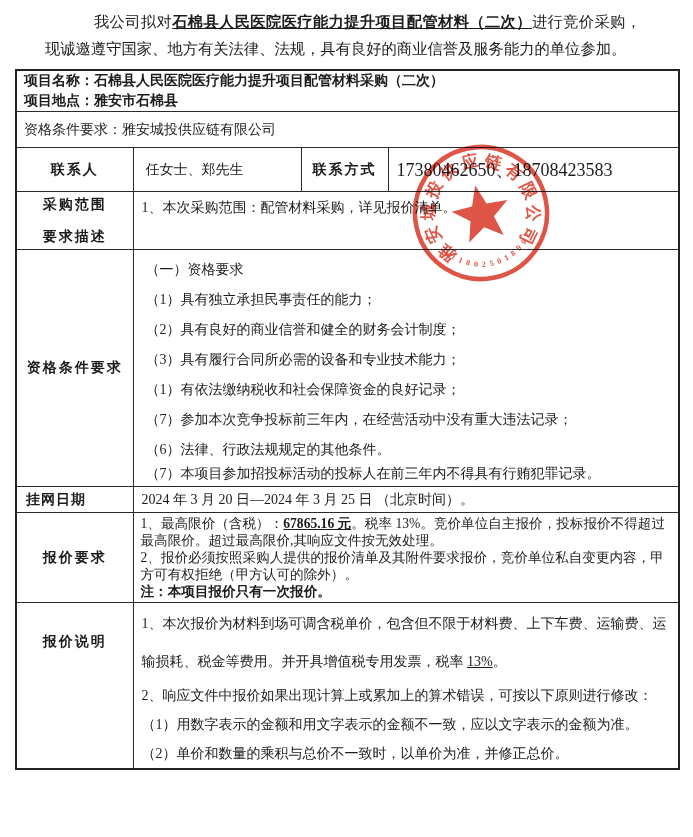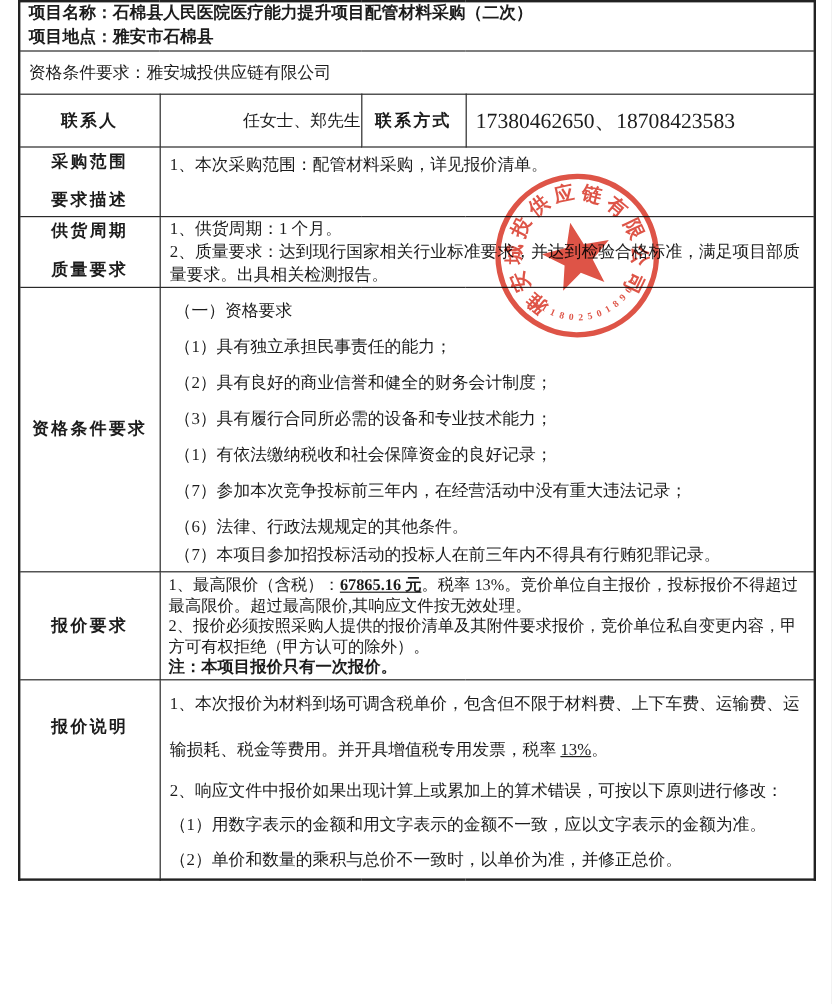--- a/index.html
+++ b/index.html
@@ -20,21 +20,21 @@
   }
   table.bid td{border:1px solid #2a2a2a;box-sizing:border-box;padding:0;vertical-align:middle;}
   .lbl{text-align:center;font-weight:bold;letter-spacing:2px;}
   .lbl2{line-height:20px;}
   .lbl2 div+div{margin-top:12px;}
   .r1 td{height:40px;}
   .r1 .line{line-height:20px;font-weight:bold;padding-left:7px;}
   .r2 td{height:36px;}
   .r2 .line{padding-left:7px;}
   .r3 td{height:44px;}
-  .r3 .val{padding-left:12px;text-align:right;}
+  .r3 .val{padding-left:12px;}
   .r3 .val2{padding-left:8px;font-size:18px;}
   .r4 td{height:58px;}
   .r4 .content{vertical-align:top;}
   .r4 .content .line{padding:6px 8px 0 8px;line-height:20px;}
   .r5 td{height:58px;}
   .r5 .content{vertical-align:top;}
   .r5 .content div{padding:0 6px 0 8px;line-height:19px;}
   .r5 .content div:first-child{padding-top:1px;}
   .r6 td{height:236px;}
   .r6 .content{vertical-align:top;}
@@ -61,20 +61,21 @@
     position:absolute;left:401px;top:133px;width:160px;height:160px;
     transform:rotate(-12deg);opacity:0.87;pointer-events:none;mix-blend-mode:multiply;
   }
 </style>
 </head>
 <body>
 
 <div class="page">
 
 
+  <p class="intro"><span>我公司拟对</span><span class="proj">石棉县人民医院医疗能力提升项目配管材料（二次）</span><span>进行竞价采购，现诚邀遵守国家、地方有关法律、法规，具有良好的商业信誉及服务能力的单位参加。</span></p>
 
   <table class="bid">
     <colgroup>
       <col style="width:117px">
         <col style="width:168px">
         <col style="width:87px">
         <col style="width:291px">
     </colgroup>
 
     <tbody>
@@ -101,45 +102,39 @@
     <tr class="r4">
       <td class="lbl lbl2">
         <div>采购范围</div>
         <div>要求描述</div>
       </td>
       <td colspan="3" class="content">
         <div class="line">1、本次采购范围：配管材料采购，详见报价清单。</div>
       </td>
     </tr>
 
-    <tr class="r5">
-      <td class="lbl lbl2">
-        <div>供货周期</div>
-        <div>质量要求</div>
-      </td>
-      <td colspan="3" class="content">
-        <div>1、供货周期：1 个月。</div>
-        <div>2、质量要求：达到现行国家相关行业标准要求，并达到检验合格标准，满足项目部质量要求。出具相关检测报告。</div>
-      </td>
-    </tr>
 
     <tr class="r6">
       <td class="lbl">资格条件要求</td>
       <td colspan="3" class="content">
         <div>（一）资格要求</div>
         <div>（1）具有独立承担民事责任的能力；</div>
         <div>（2）具有良好的商业信誉和健全的财务会计制度；</div>
         <div>（3）具有履行合同所必需的设备和专业技术能力；</div>
         <div>（1）有依法缴纳税收和社会保障资金的良好记录；</div>
         <div>（7）参加本次竞争投标前三年内，在经营活动中没有重大违法记录；</div>
         <div class="tight">（6）法律、行政法规规定的其他条件。</div>
         <div class="tight">（7）本项目参加招投标活动的投标人在前三年内不得具有行贿犯罪记录。</div>
       </td>
     </tr>
 
+    <tr class="r7">
+      <td class="lbl-date">挂网日期</td>
+      <td colspan="3" class="val">2024 年 3 月 20 日—2024 年 3 月 25 日 （北京时间）。</td>
+    </tr>
 
     <tr class="r8">
       <td class="lbl">报价要求</td>
       <td colspan="3" class="content">
         <div><span>1、最高限价（含税）：</span><span class="price">67865.16 元</span><span>。税率 13%。竞价单位自主报价，投标报价不得超过最高限价。超过最高限价,其响应文件按无效处理。</span></div>
         <div>2、报价必须按照采购人提供的报价清单及其附件要求报价，竞价单位私自变更内容，甲方可有权拒绝（甲方认可的除外）。</div>
         <div class="note">注：本项目报价只有一次报价。</div>
       </td>
     </tr>
 

